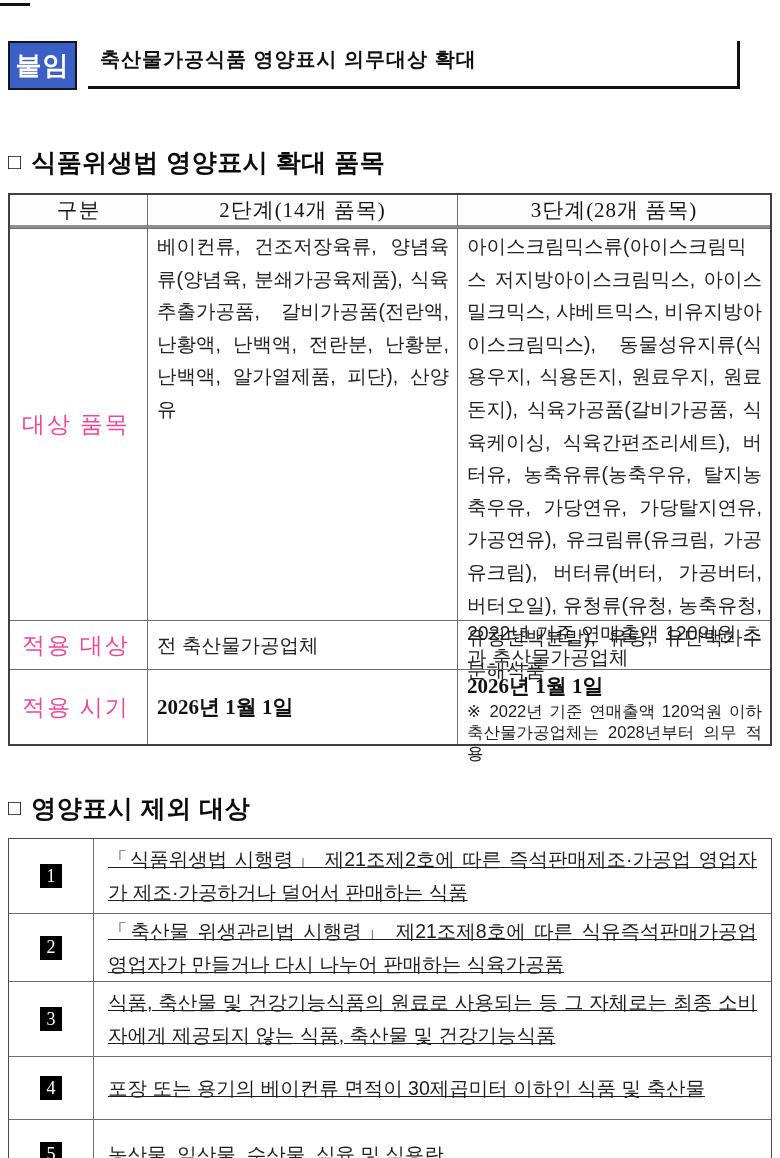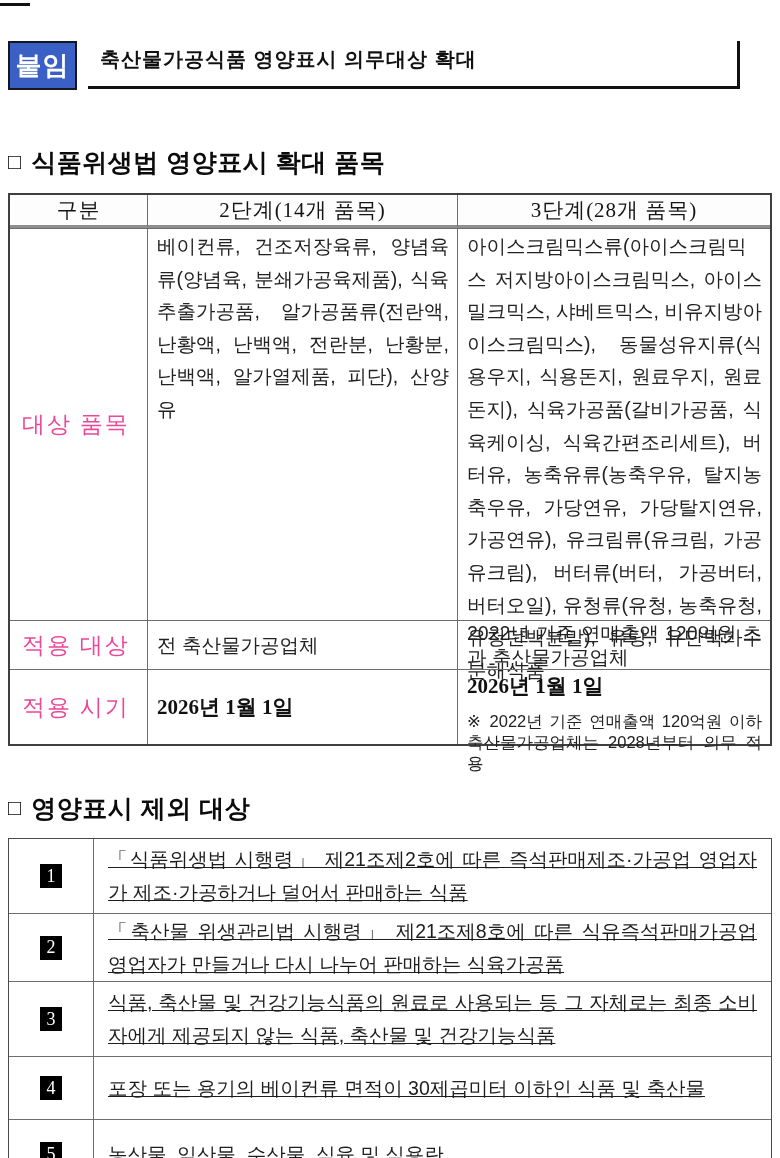--- a/index.html
+++ b/index.html
@@ -64,21 +64,21 @@
     display:flex; align-items:center; padding-left:9px;
     font-family:"Liberation Serif","DejaVu Serif",serif;
     font-weight:700; font-size:21px; color:#111;
   }
   .t1 .timing3 { padding:3px 8px 0 9px; }
   .t1 .timing3 .d {
     font-family:"Liberation Serif","DejaVu Serif",serif;
     font-weight:700; font-size:21px; color:#111; line-height:26px;
   }
   .t1 .timing3 .note {
-    margin-top:12px; font-size:16.5px; line-height:21px;
+    margin-top:2px; font-size:16.5px; line-height:21px;
     text-align:justify; word-break:break-all; color:#222;
   }
 
   
   .t2 {
     margin-top:13px; width:764px;
     display:grid; grid-template-columns:84px 1fr;
     grid-template-rows:74px 68px 75px 63px 69px;
     border:1.5px solid #4a4a4a;
   }
@@ -114,21 +114,21 @@
     <span class="sq">□</span>
     <span class="txt">식품위생법 영양표시 확대 품목</span>
   </div>
 
   <div class="t1">
     <div class="th">구분</div>
     <div class="th">2단계(14개 품목)</div>
     <div class="th">3단계(28개 품목)</div>
 
     <div class="lbl">대상 품목</div>
-    <div class="body">베이컨류, 건조저장육류, 양념육류(양념육, 분쇄가공육제품), 식육추출가공품, 알가공품류(전란액, 난황액, 난백액, 전란분, 난황분, 난백액, 알가열제품, 피단), 산양유</div>
+    <div class="body">베이컨류, 건조저장육류, 양념육류(양념육, 분쇄가공육제품), 식육추출가공품, 갈비가공품(전란액, 난황액, 난백액, 전란분, 난황분, 난백액, 알가열제품, 피단), 산양유</div>
     <div class="body">아이스크림믹스류(아이스크림믹스 저지방아이스크림믹스, 아이스밀크믹스, 샤베트믹스, 비유지방아이스크림믹스), 동물성유지류(식용우지, 식용돈지, 원료우지, 원료돈지), 식육가공품(갈비가공품, 식육케이싱, 식육간편조리세트), 버터유, 농축유류(농축우유, 탈지농축우유, 가당연유, 가당탈지연유, 가공연유), 유크림류(유크림, 가공유크림), 버터류(버터, 가공버터, 버터오일), 유청류(유청, 농축유청, 유청단백분말), 유당, 유단백가수분해식품</div>
 
     <div class="lbl">적용 대상</div>
     <div class="body compact">전 축산물가공업체</div>
     <div class="body compact">2022년 기준 연매출액 120억원 초과 축산물가공업체</div>
 
     <div class="lbl">적용 시기</div>
     <div class="date">2026년 1월 1일</div>
     <div class="timing3">
       <div class="d">2026년 1월 1일</div>

